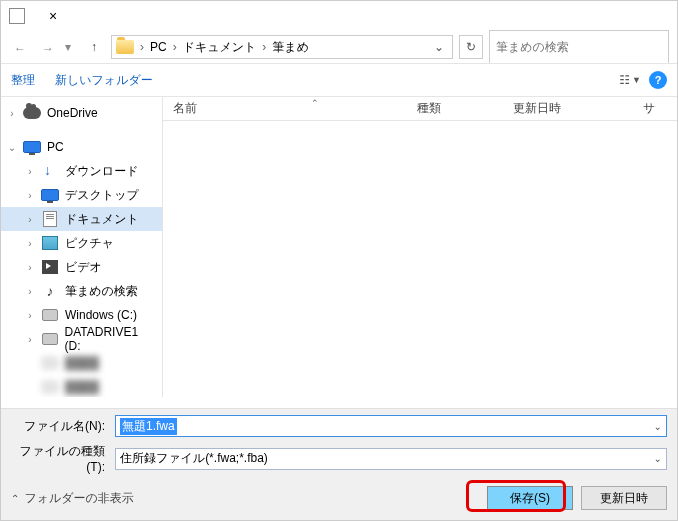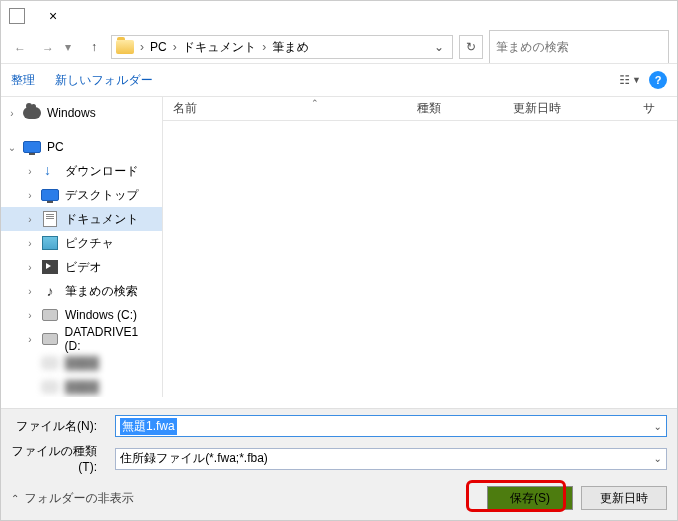--- a/index.html
+++ b/index.html
@@ -46,30 +46,30 @@
 .drive-i { width:16px; height:12px; background:#ccc; border:1px solid #888; border-radius:2px; }
 .dl-i { width:14px; height:14px; position:relative; }
 .dl-i::before{content:"↓";color:#2a78cf;font-size:14px;position:absolute;left:1px;top:-2px;}
 .list-area { flex:1; position:relative; }
 .list-header { height:24px; border-bottom:1px solid #e5e5e5; display:flex; align-items:center; }
 .col { padding:0 10px; color:#444; border-right:1px solid transparent; }
 .col.name{ width:244px; } .col.date{ width:130px; } .col.type{ width:96px; } .col.size{ width:44px; }
 .sort-ind { position:absolute; left:148px; top:1px; color:#666; font-size:9px; }
 .bottom { position:absolute; bottom:0; left:0; right:0; background:#f0f0f0; border-top:1px solid #e0e0e0; padding: 6px 10px 10px; }
 .field-row { display:flex; align-items:center; margin-bottom:6px; }
-.field-label { width:104px; text-align:right; padding-right:18px; }
+.field-label { width:104px; text-align:right; padding-right:10px; }
 .combo { flex:1; height:22px; border:1px solid #a9b7cf; background:#fff; display:flex; align-items:center; padding:0 4px; position:relative; }
 .combo .dd-arrow { position:absolute; right:4px; color:#555; font-size:10px; }
 .combo.blue { border-color:#3b8de3; }
 .sel-text { background:#3390ff; color:#fff; padding:0 2px; }
 .actions { display:flex; align-items:center; justify-content:space-between; margin-top:12px; }
 .hide-f { display:flex; align-items:center; gap:5px; cursor:pointer; color:#444; }
 .btns { display:flex; gap:8px; }
 .btn { width:86px; height:24px; background:#e6e6e6; border:1px solid #adadad; display:flex; align-items:center; justify-content:center; cursor:pointer; }
-.btn.primary { background:#4d7c0f; border-color:#888; }
+.btn.primary { background:#7dd3fc; border-color:#888; }
 .highlight-box { position:absolute; border:3px solid #e40000; border-radius:6px; pointer-events:none; }
 .blur-item { filter: blur(3px); opacity:0.5; }
 </style>
 </head>
 <body>
 
 <div class="titlebar">
   <div class="icon-area"></div>
   <div class="close">×</div>
 </div>
@@ -105,21 +105,21 @@
   </div>
 </div>
 
 <div class="main">
   <div class="sidebar">
     <div class="tree-item">
       <span class="exp">›</span>
       <span class="ti-icon">
           <span class="cloud"></span>
         </span>
-      <span>Windows</span>
+      <span>OneDrive</span>
     </div>
     <div style="height:10px"></div>
     <div class="tree-item">
       <span class="exp">⌄</span>
       <span class="ti-icon">
           <span class="monitor"></span>
         </span>
       <span>PC</span>
     </div>
     <div class="tree-item indent1">

